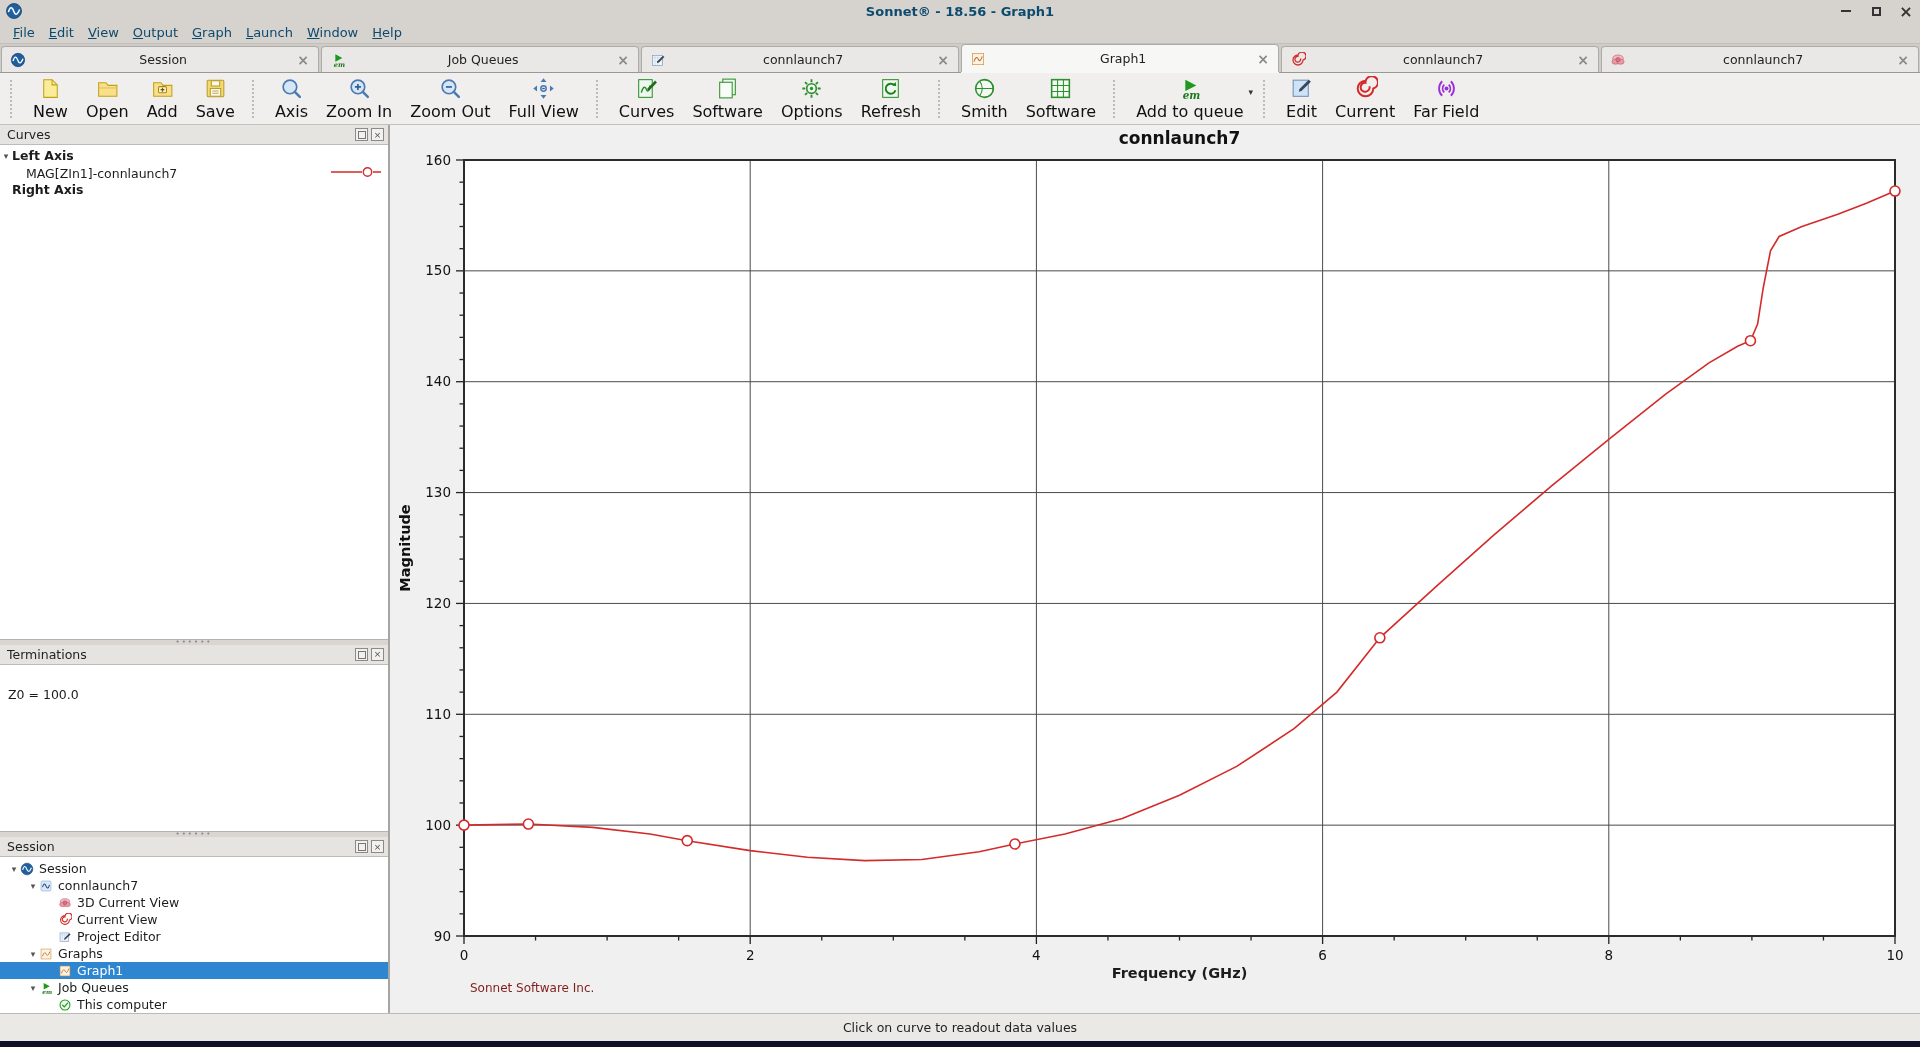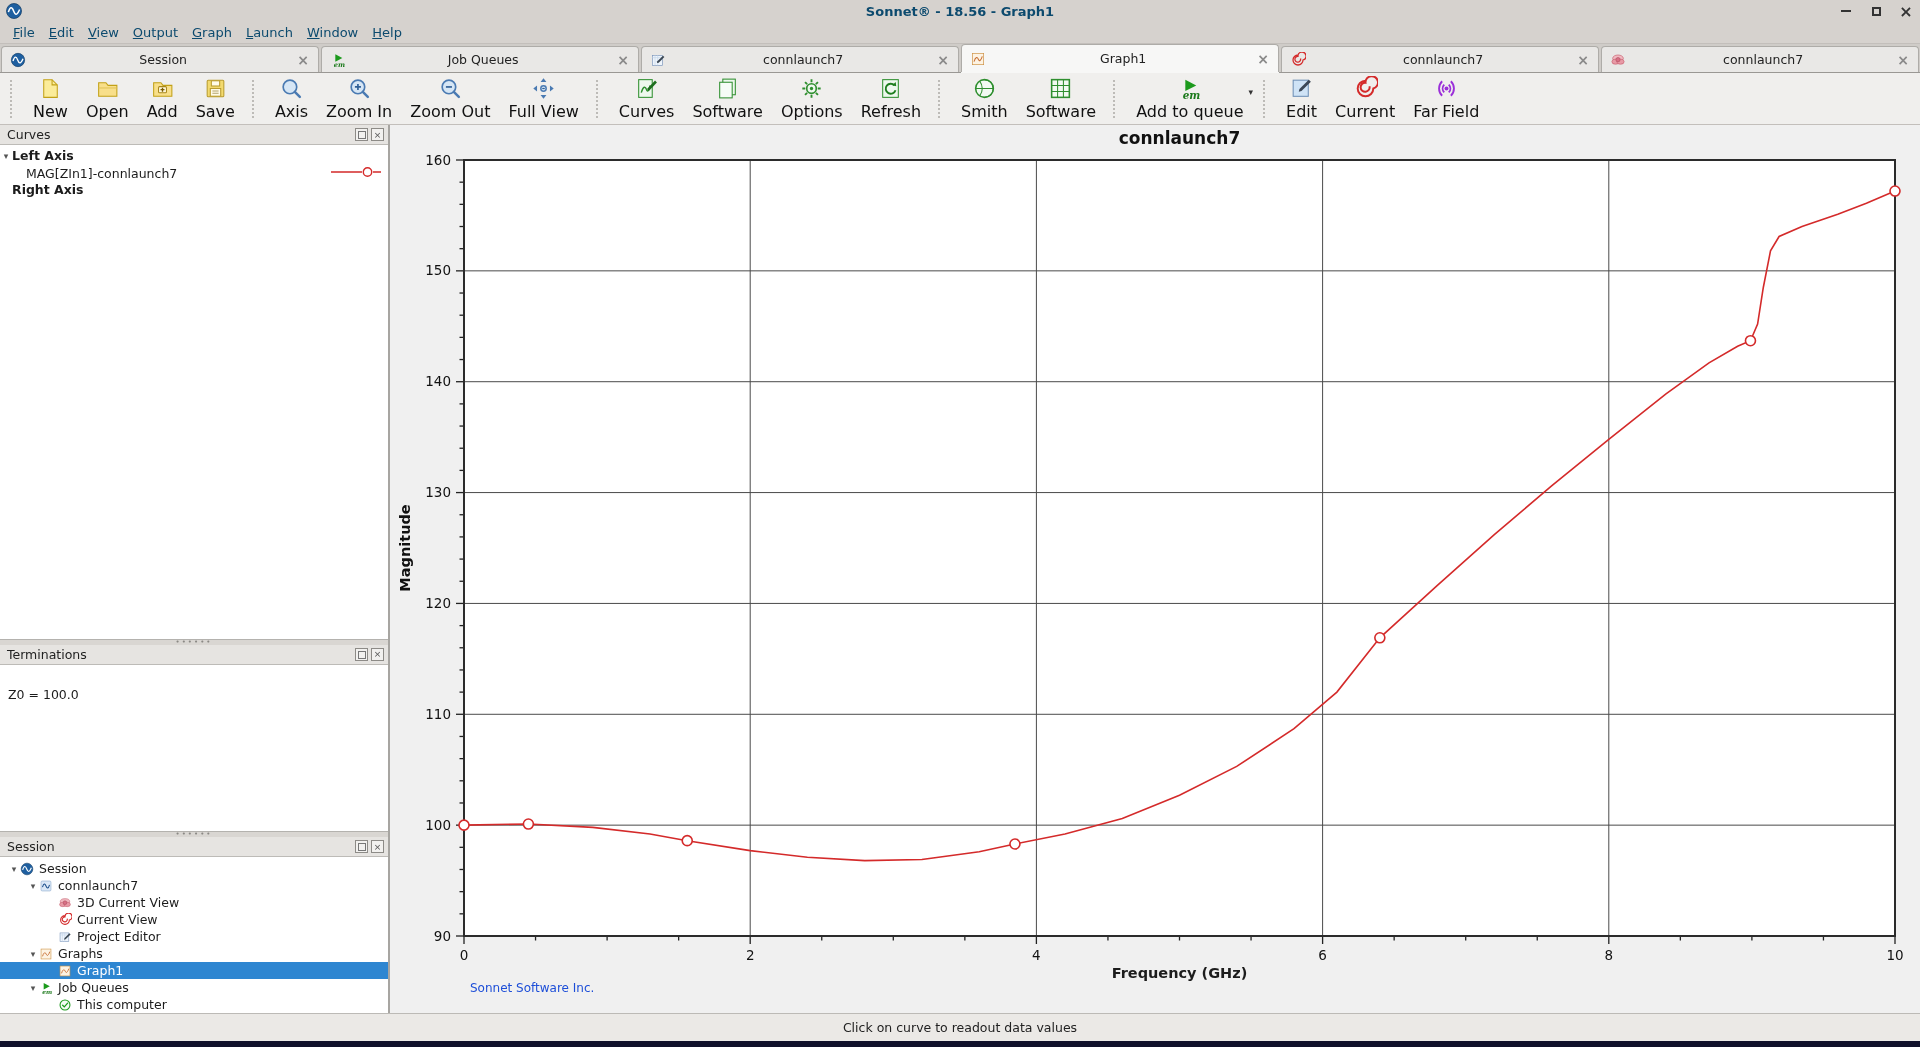--- a/index.html
+++ b/index.html
@@ -71,21 +71,21 @@
 
   
   .chartpane { position:relative; flex:1; background:#f0f0f0; }
   .chart-title { position:absolute; left:74px; width:1431px; top:3px; text-align:center; font-weight:bold; font-size:17px; color:#111; }
   #plot-svg { position:absolute; left:0; top:0; }
   .grid { stroke:#4a4a4a; stroke-width:1; }
   .tick { stroke:#222; stroke-width:1.3; }
   .ticklabel { font-size:13.5px; fill:#111; font-family:"DejaVu Sans","Liberation Sans",sans-serif; }
   .axis-title { font-size:14.5px; font-weight:bold; fill:#111; font-family:"DejaVu Sans","Liberation Sans",sans-serif; }
   .xlabel { position:absolute; left:74px; width:1431px; top:840px; text-align:center; font-weight:bold; font-size:14.5px; }
-  .annotation { position:absolute; left:80px; top:856px; font-size:12px; color:#1d4ed8; }
+  .annotation { position:absolute; left:80px; top:856px; font-size:12px; color:#7f1d1d; }
 
   
   .statusbar { height:28px; background:#ebe9e6; border-top:1px solid #bcbab6; display:flex; align-items:center; justify-content:center; font-size:12.5px; color:#222; }
   .bottomstrip { height:6px; background:#10102a; }
 </style>
 </head>
 <body>
 
 <div class="window">
 

